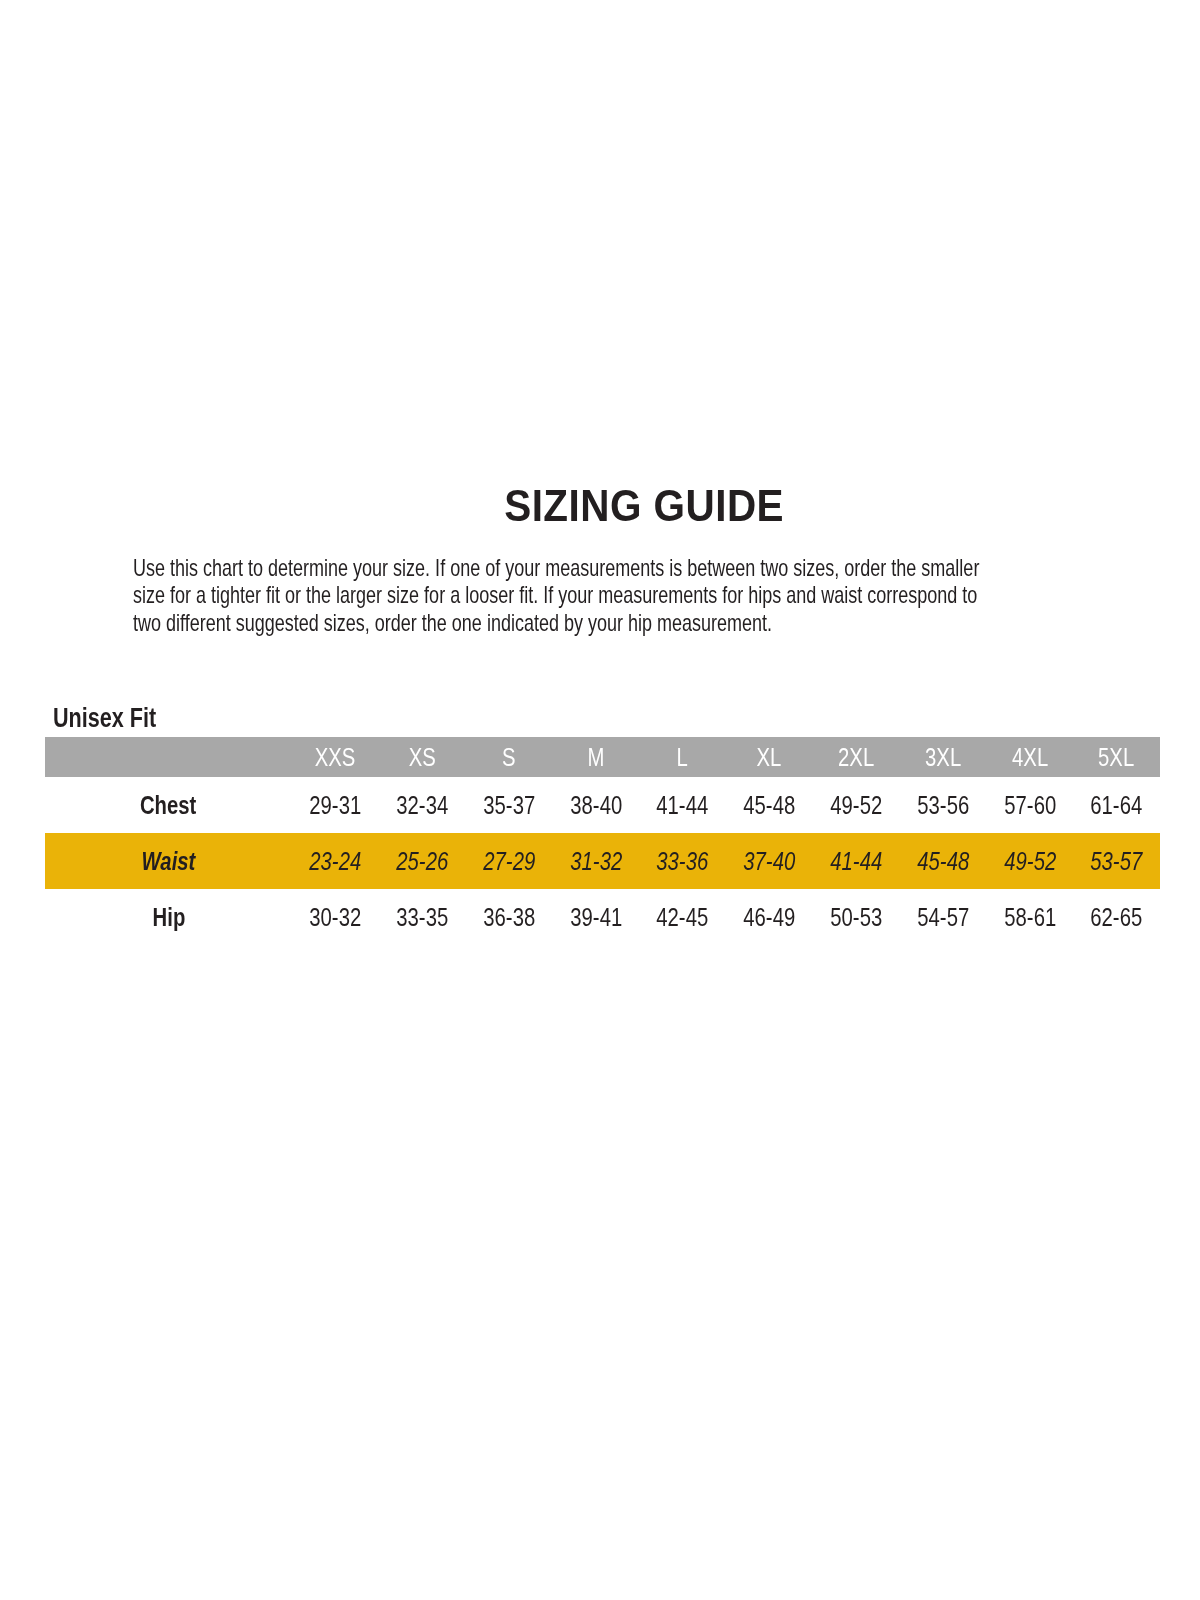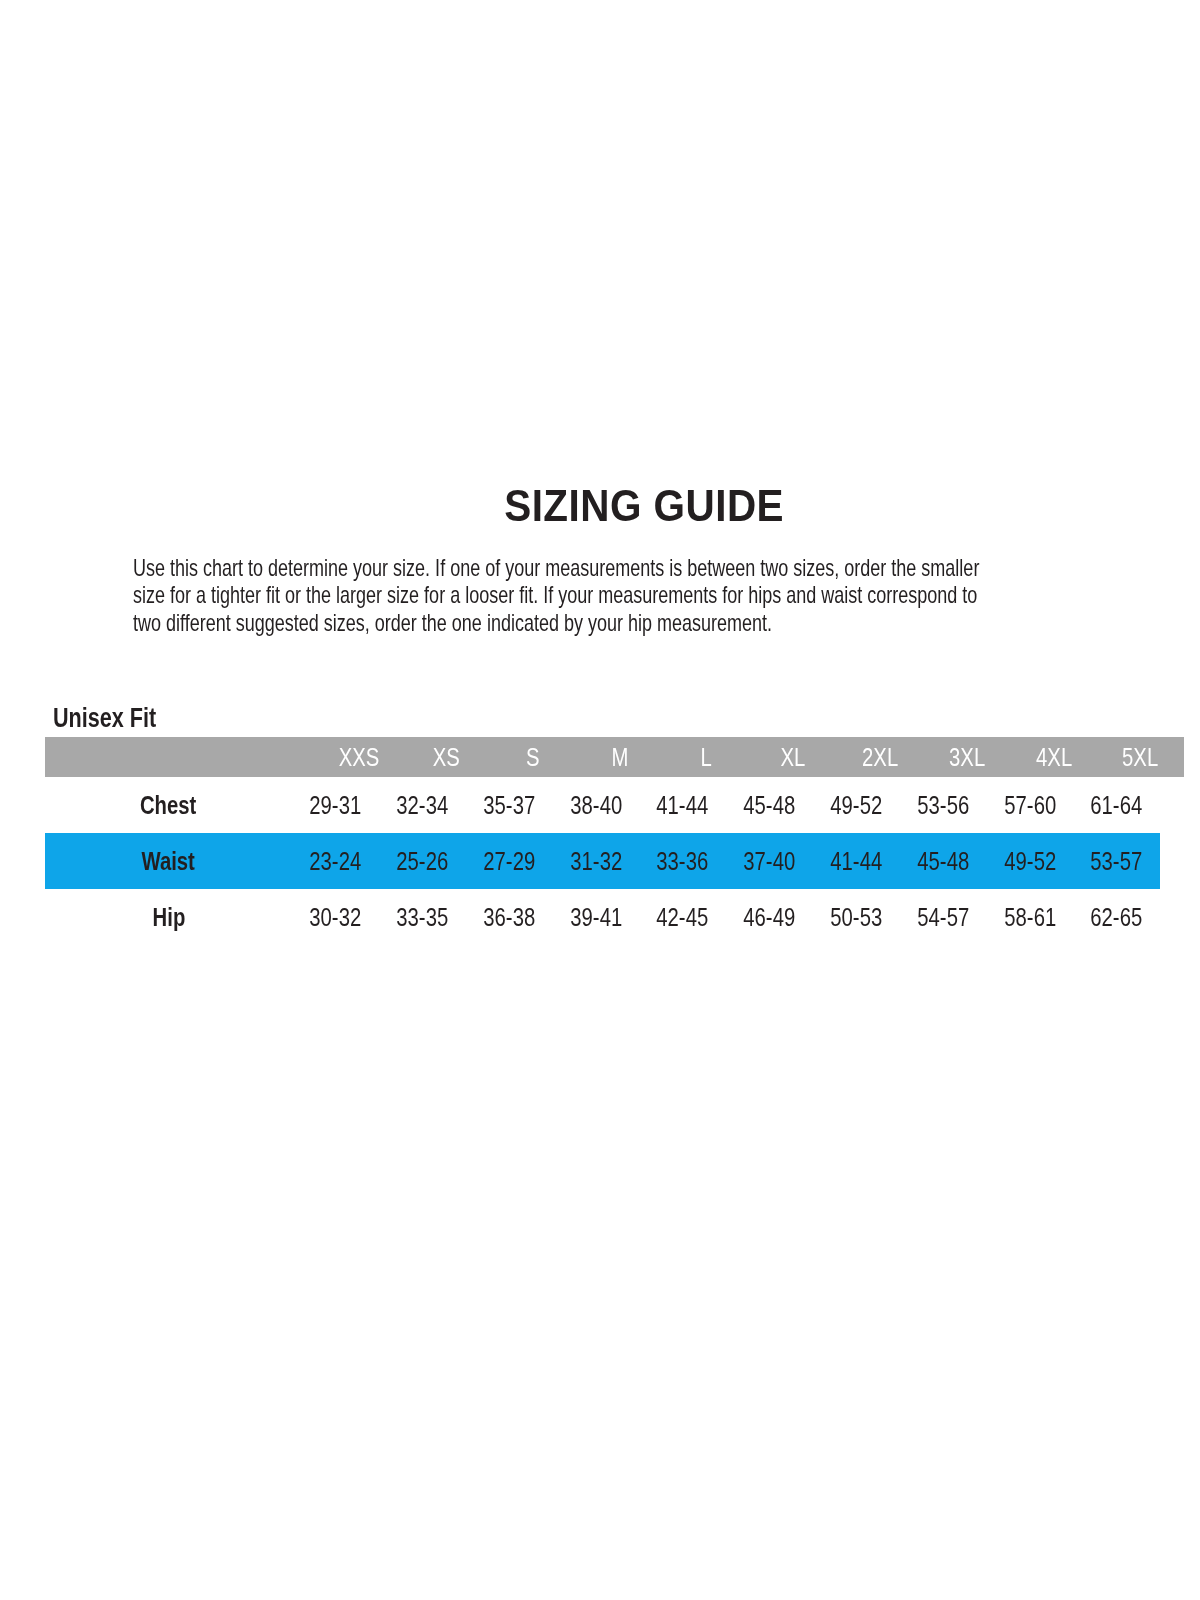--- a/index.html
+++ b/index.html
@@ -75,28 +75,28 @@
   }
   .trow {
     display: flex;
     width: 1115px;
     align-items: center;
   }
   .trow.header {
     height: 40px;
     background: #a8a8a8;
     color: #ffffff;
-    padding-left: 24px;
   }
   .trow.body {
     height: 56px;
     background: #ffffff;
   }
   .trow.alt {
-    background: #0ea5e9;
+    background: #eab308;
+    font-style: italic;
   }
   .tcell {
     flex: 0 0 86.8px;
     width: 86.8px;
     display: flex;
     align-items: center;
     justify-content: center;
     font-size: 26px;
     overflow: visible;
   }

